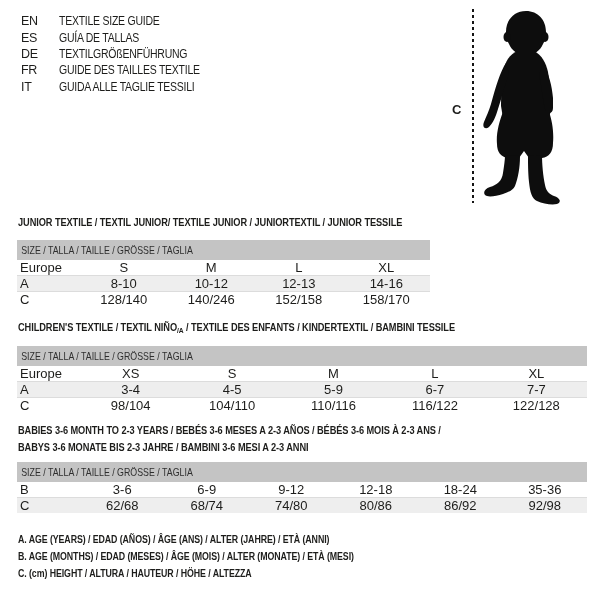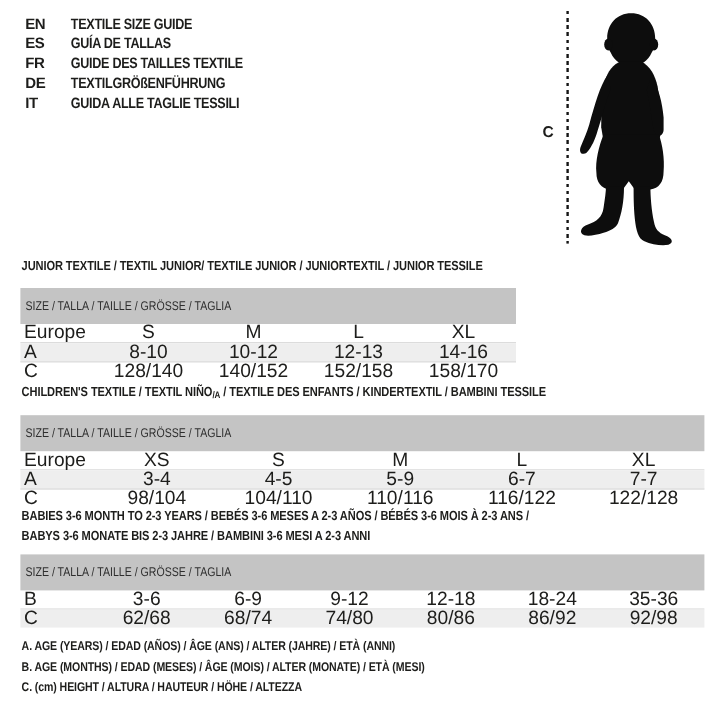--- a/index.html
+++ b/index.html
@@ -2,44 +2,44 @@
 <html><head>
 <meta charset="utf-8">
 <style>
   html,body { margin:0; padding:0; background:#ffffff; }
   .page {
     position:relative; width:600px; height:600px; background:#ffffff;
     font-family:"Liberation Sans", sans-serif; color:#1d1d1b; overflow:hidden;
   }
   
   .lang-block { position:absolute; left:21px; top:13px; }
-  .lang-row { display:flex; height:16.4px; 
-              font-weight:bold; font-size:12.5px; letter-spacing:-0.3px; }
+  .lang-row { display:flex; height:16.4px; align-items:center;
+              font-weight:normal; font-size:12.5px; letter-spacing:-0.3px; }
   .lang-code { width:38px; }
   .cond { transform:scaleX(0.84); transform-origin:0 50%; white-space:nowrap; display:inline-block; }
   
   .height-line { position:absolute; left:472px; top:9px; width:2px; height:194px;
     background:repeating-linear-gradient(to bottom, #151515 0 3px, transparent 3px 6px); }
   .height-label { position:absolute; left:452px; top:102px; font-weight:bold; font-size:13px; }
   .baby-svg { position:absolute; left:482px; top:6px; width:80px; height:200px; }
   
   .tbl-title { position:absolute; left:18px; font-size:11px; font-weight:bold;
     white-space:nowrap; transform:scaleX(0.84); transform-origin:0 0; letter-spacing:-0.1px; }
   #junior-title { top:216px; }
   #children-title { top:321px; }
   #babies-title { top:422px; line-height:16.5px; }
   .sub { font-size:8px; vertical-align:-1.5px; }
   
   .size-table { position:absolute; left:17px; }
   #junior-table { top:240px; width:413px; }
   #children-table { top:346px; width:570px; }
   #babies-table { top:462px; width:570px; }
-  .size-bar { height:30px; background:#c4c4c4; display:flex; align-items:center; }
+  .size-bar { height:20px; background:#c4c4c4; display:flex; align-items:center; }
   .size-bar .bar-text { font-size:10.5px; color:#2e2e2e; padding-left:5px; }
-  .trow { display:flex; height:15px; align-items:center; font-size:16px;
+  .trow { display:flex; height:15px; align-items:center; font-size:13px;
           border-bottom:1px solid #dcdcdc; }
   .trow:last-child { border-bottom:none; }
   .trow:nth-child(even) { background:#eeeeee; }
   .tlabel { flex:0 0 60px; padding-left:3px; }
   .tcell { flex:1; text-align:center; }
   
   .footnotes { position:absolute; left:18px; top:533px; }
   .footnote { font-size:10.5px; font-weight:bold; height:17px; white-space:nowrap;
     transform:scaleX(0.84); transform-origin:0 0; letter-spacing:-0.1px; }
 </style>
@@ -51,26 +51,26 @@
   <div class="lang-block">
     <div class="lang-row">
       <span class="lang-code">EN</span>
       <span class="cond">TEXTILE SIZE GUIDE</span>
     </div>
     <div class="lang-row">
       <span class="lang-code">ES</span>
       <span class="cond">GUÍA DE TALLAS</span>
     </div>
     <div class="lang-row">
+      <span class="lang-code">DE</span>
+      <span class="cond">TEXTILGRÖßENFÜHRUNG</span>
+    </div>
+    <div class="lang-row">
       <span class="lang-code">FR</span>
       <span class="cond">GUIDE DES TAILLES TEXTILE</span>
-    </div>
-    <div class="lang-row">
-      <span class="lang-code">DE</span>
-      <span class="cond">TEXTILGRÖßENFÜHRUNG</span>
     </div>
     <div class="lang-row">
       <span class="lang-code">IT</span>
       <span class="cond">GUIDA ALLE TAGLIE TESSILI</span>
     </div>
   </div>
 
   <div class="height-line"></div>
   <div class="height-label">C</div>
   <svg class="baby-svg" viewBox="0 0 80 200" aria-hidden="true">
@@ -110,21 +110,21 @@
         <div class="trow">
           <div class="tlabel">A</div>
           <div class="tcell">8-10</div>
           <div class="tcell">10-12</div>
           <div class="tcell">12-13</div>
           <div class="tcell">14-16</div>
         </div>
         <div class="trow">
           <div class="tlabel">C</div>
           <div class="tcell">128/140</div>
-          <div class="tcell">140/152</div>
+          <div class="tcell">140/246</div>
           <div class="tcell">152/158</div>
           <div class="tcell">158/170</div>
         </div>
       </div>
   </div>
 
   <div class="tbl-title" id="children-title">
     <span>CHILDREN'S TEXTILE / TEXTIL NIÑO</span><span class="sub">/A</span><span> / TEXTILE DES ENFANTS / KINDERTEXTIL / BAMBINI TESSILE</span>
   </div>
   <div class="size-table" id="children-table">

